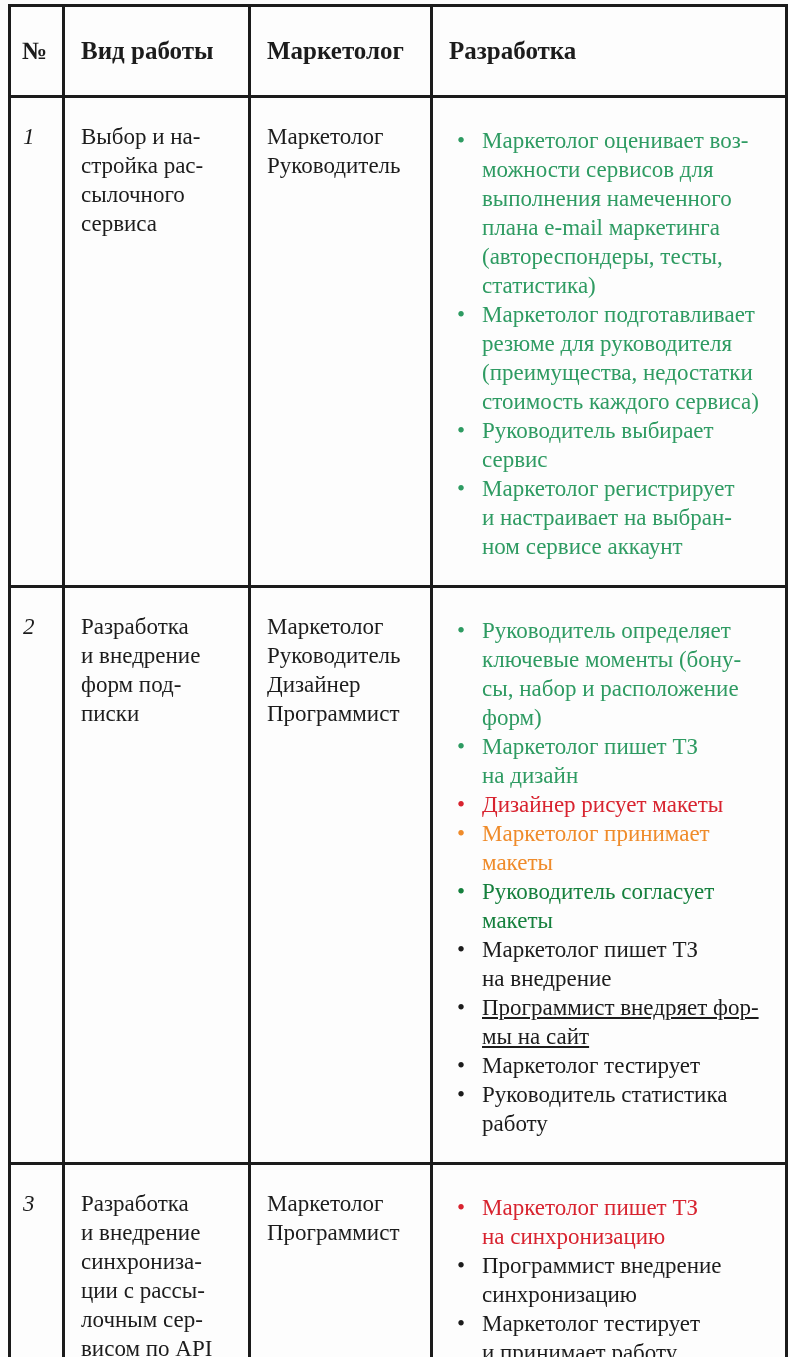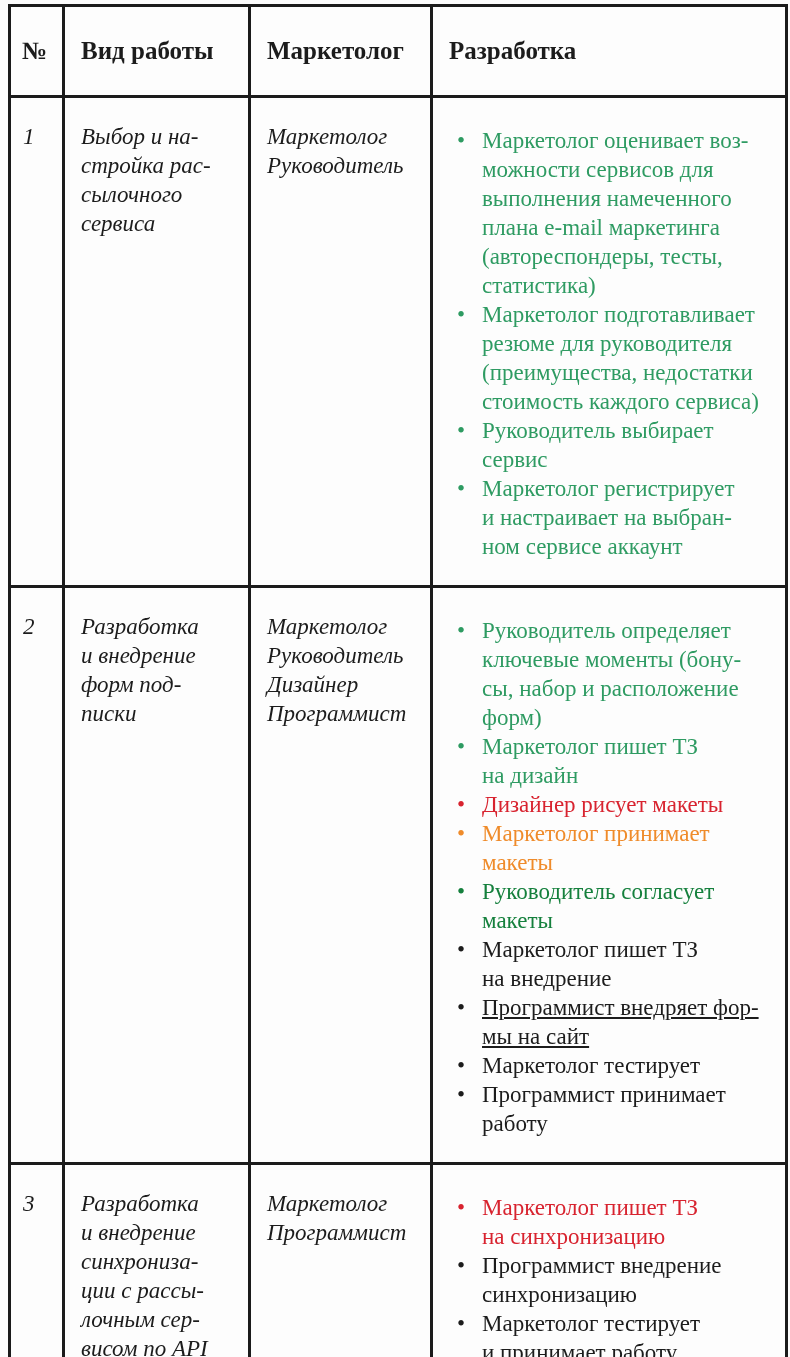--- a/index.html
+++ b/index.html
@@ -31,21 +31,21 @@
     font-weight: bold;
     font-size: 25px;
     padding: 0 4px 0 16px;
   }
   th.col-num { padding-left: 11px; }
   td { font-size: 23px; line-height: 29px; padding: 24px 6px 20px 16px; }
   td.col-num {
     font-style: italic;
     padding-left: 12px;
   }
-  td.col-work, td.col-exec { white-space: pre-line; font-style: italic; }
+  td.col-work, td.col-exec { white-space: pre-line; }
   td.col-note { padding-left: 14px; padding-right: 8px; }
   ul.notes-list {
     margin: 4px; padding: 0;
     list-style: none;
   }
   ul.notes-list li {
     position: relative;
     padding-left: 31px;
     white-space: pre-line;
   }
@@ -126,21 +126,21 @@
             <li style="color: rgb(216, 35, 47);">Дизайнер рисует макеты</li>
             <li style="color: rgb(239, 139, 42);">Маркетолог принимает
 макеты</li>
             <li style="color: #15803d;">Руководитель согласует
 макеты</li>
             <li style="color: rgb(28, 28, 28);">Маркетолог пишет ТЗ
 на внедрение</li>
             <li style="color: rgb(28, 28, 28); text-decoration: underline;">Программист внедряет фор-
 мы на сайт</li>
             <li style="color: rgb(28, 28, 28);">Маркетолог тестирует</li>
-            <li style="color: rgb(28, 28, 28);">Программист принимает
+            <li style="color: rgb(28, 28, 28);">Руководитель статистика
 работу</li>
           </ul>
         </td>
       </tr>
       <tr>
         <td class="col-num">3</td>
         <td class="col-work">Разработка
 и внедрение
 синхрониза-
 ции с рассы-

